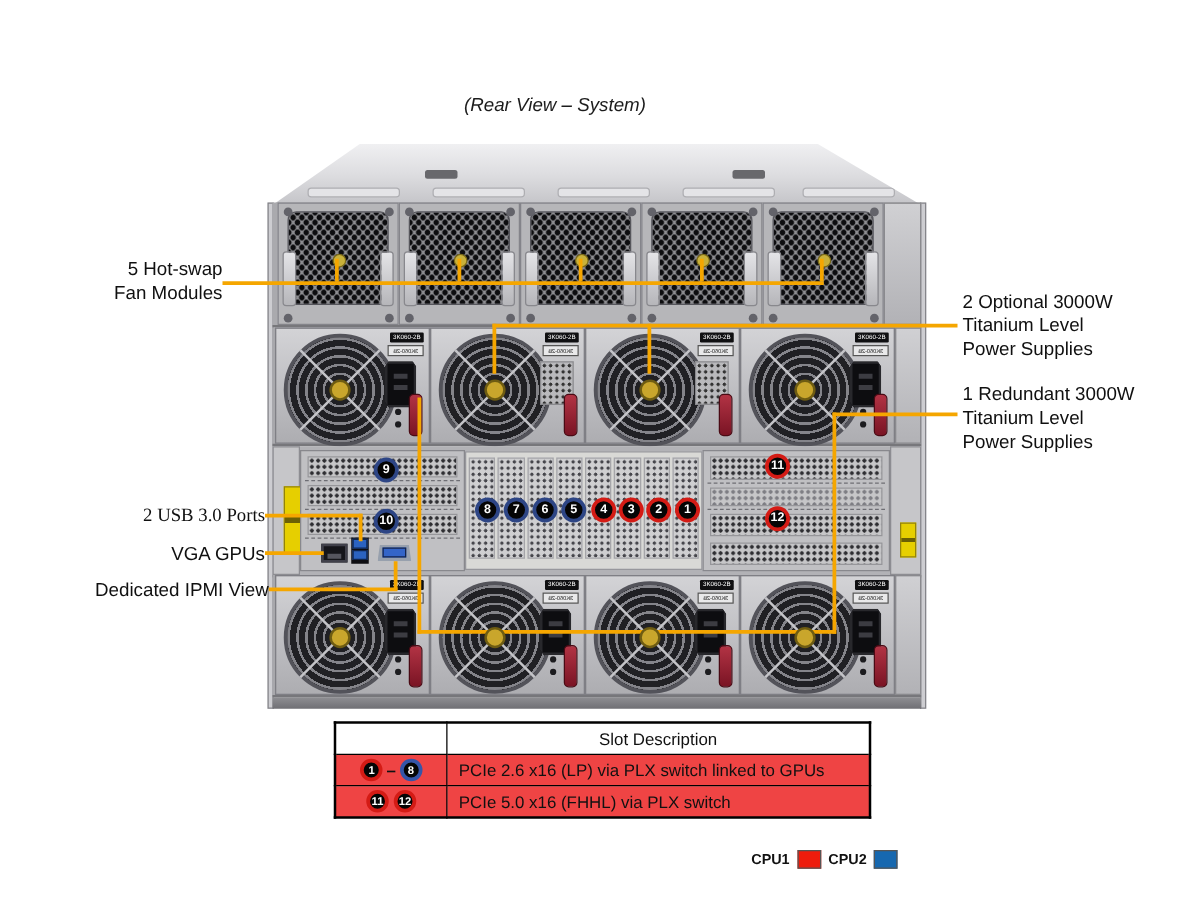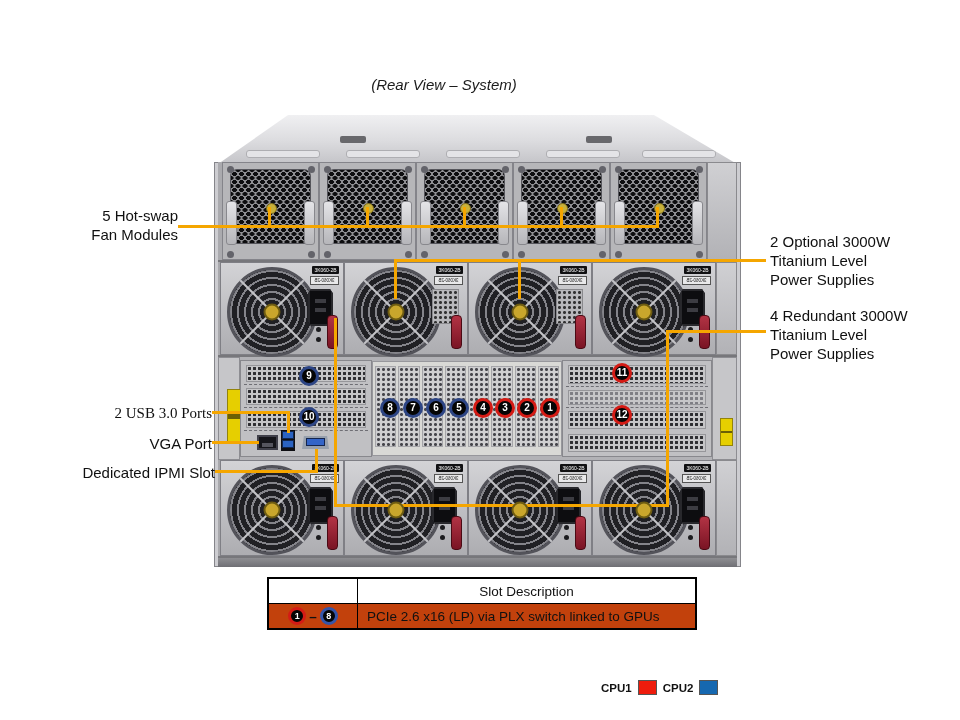--- a/index.html
+++ b/index.html
@@ -101,21 +101,21 @@
   
   .chassis-badge{position:absolute;width:14px;height:14px;border:3.5px solid #000;border-radius:50%;
        background:#050505;color:#fff;font-weight:bold;font-size:10px;line-height:14px;text-align:center;
        transform:translate(-50%,-50%);z-index:40;}
 
   
   .slot-table{position:absolute;left:267px;top:577px;width:430px;border-collapse:collapse;
        border:2px solid #000;font-size:13.5px;}
   .slot-table th,.slot-table td{border:1.5px solid #000;height:24px;padding:0;}
   .slot-table th{background:#fff;font-weight:normal;font-size:13.5px;}
-  .slot-table td{background:#c2410c;margin-top:16px;}
+  .slot-table td{background:#ef4444;margin-top:16px;}
   .slot-table .c1{width:88px;text-align:center;vertical-align:middle;}
   .slot-table .desc{padding-left:9px;text-align:left;}
   .tbadge{display:inline-flex;width:12px;height:12px;border:3px solid #000;border-radius:50%;
        background:#050505;color:#fff;font-weight:bold;font-size:9px;line-height:12px;
        align-items:center;justify-content:center;vertical-align:middle;}
   .tdash{font-weight:bold;margin:0 3px;vertical-align:middle;}
   .tgap{display:inline-block;width:4px;}
 
   
   .legend{position:absolute;left:601px;top:680px;display:flex;align-items:center;gap:6px;
@@ -338,26 +338,26 @@
   <span class="seg" style="left:212px;top:441px;width:47px;height:3px;"></span>
 </div>
 <div>
   <span class="seg" style="left:215px;top:470px;width:103px;height:3px;"></span>
   <span class="seg" style="left:315px;top:449px;width:3px;height:23px;"></span>
 </div>
 
 <div class="callout-label al-right" style="top:206px;right:782px;text-align:right;">5 Hot-swap
 Fan Modules</div>
 <div class="callout-label al-right" style="top:404px;right:748px;font-family:Liberation Serif, serif;">2 USB 3.0 Ports</div>
-<div class="callout-label al-right" style="top:434px;right:748px;">VGA Port</div>
-<div class="callout-label al-right" style="top:463px;right:745px;">Dedicated IPMI Slot</div>
+<div class="callout-label al-right" style="top:434px;right:748px;">VGA GPUs</div>
+<div class="callout-label al-right" style="top:463px;right:745px;">Dedicated IPMI View</div>
 <div class="callout-label al-left" style="top:232px;left:770px;">2 Optional 3000W
 Titanium Level
 Power Supplies</div>
-<div class="callout-label al-left" style="top:306px;left:770px;">4 Redundant 3000W
+<div class="callout-label al-left" style="top:306px;left:770px;">1 Redundant 3000W
 Titanium Level
 Power Supplies</div>
 
 <div id="slot-badge-layer">
     <div class="chassis-badge" title="CPU1" style="left: 550px; top: 408px; border-color: rgb(212, 27, 21);">1</div>
     <div class="chassis-badge" title="CPU1" style="left: 527px; top: 408px; border-color: rgb(212, 27, 21);">2</div>
     <div class="chassis-badge" title="CPU1" style="left: 505px; top: 408px; border-color: rgb(212, 27, 21);">3</div>
     <div class="chassis-badge" title="CPU1" style="left: 483px; top: 408px; border-color: rgb(212, 27, 21);">4</div>
     <div class="chassis-badge" title="CPU2" style="left: 459px; top: 408px; border-color: rgb(45, 69, 133);">5</div>
     <div class="chassis-badge" title="CPU2" style="left: 436px; top: 408px; border-color: rgb(45, 69, 133);">6</div>
@@ -376,20 +376,26 @@
       <th>Slot Description</th>
     </tr>
   </thead>
   <tbody>
     <tr>
       <td class="c1">
         <span class="tbadge" title="CPU1" style="border-color: rgb(212, 27, 21);">1</span><span class="tdash">–</span><span class="tbadge" title="CPU2" style="border-color: rgb(53, 85, 168);">8</span>
       </td>
       <td class="desc">PCIe 2.6 x16 (LP) via PLX switch linked to GPUs</td>
     </tr>
+    <tr>
+      <td class="c1">
+        <span class="tbadge" title="CPU1" style="border-color: rgb(212, 27, 21);">11</span><span class="tgap"></span><span class="tbadge" title="CPU1" style="border-color: rgb(212, 27, 21);">12</span>
+      </td>
+      <td class="desc">PCIe 5.0 x16 (FHHL) via PLX switch</td>
+    </tr>
   </tbody>
 </table>
 
 <div class="legend">
   <span>CPU1</span>
   <span class="swatch" style="background: rgb(238, 28, 12);"></span>
   <span>CPU2</span>
   <span class="swatch" style="background: rgb(22, 104, 176);"></span>
 </div>
 

